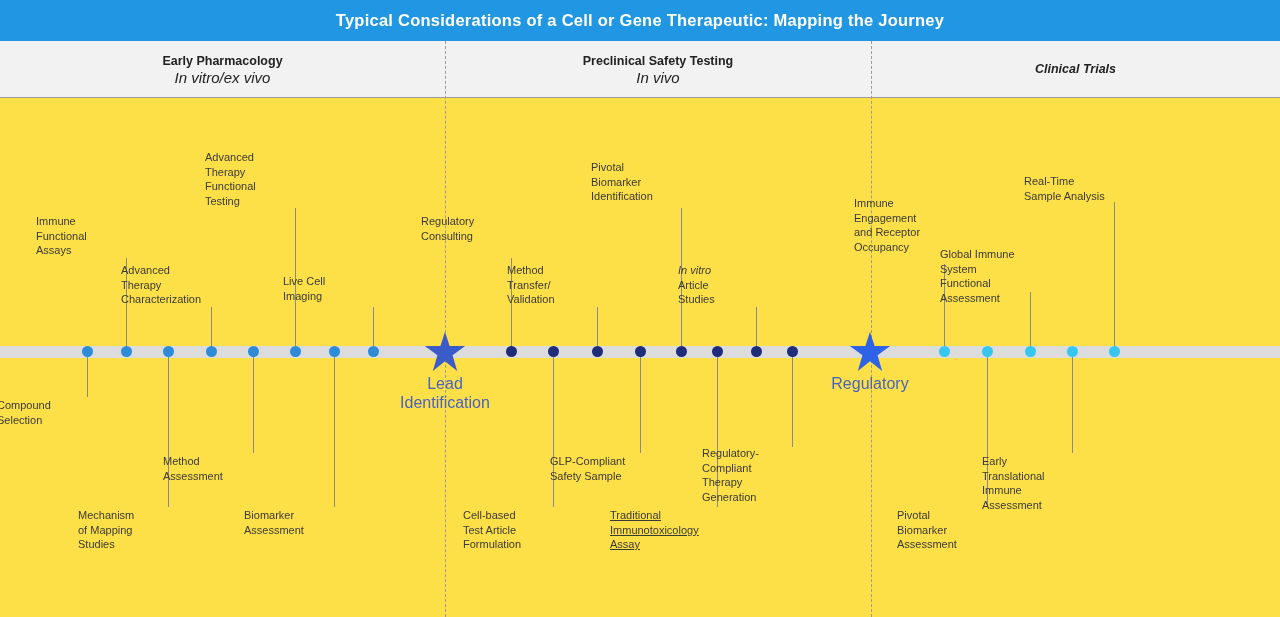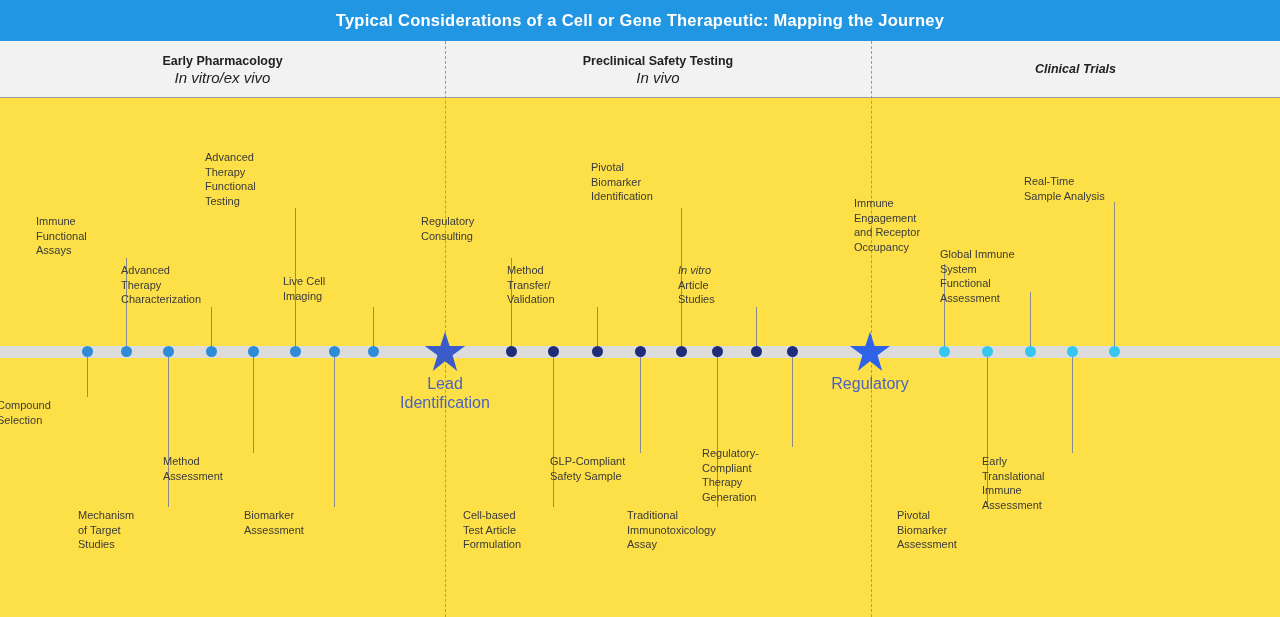--- a/index.html
+++ b/index.html
@@ -179,21 +179,21 @@
       <div class="leader" style="left: 126px; top: 258px; height: 88px;"></div>
       <div class="event-label above" style="left: 126px; top: 214px;">
         <div>Immune</div>
         <div>Functional</div>
         <div>Assays</div>
       </div>
       <div class="dot" style="left: 168px; background: rgb(46, 139, 216);"></div>
       <div class="leader" style="left: 168px; top: 357px; height: 150px;"></div>
       <div class="event-label below" style="left: 168px; top: 508px;">
         <div>Mechanism</div>
-        <div>of Target</div>
+        <div>of Mapping</div>
         <div>Studies</div>
       </div>
       <div class="dot" style="left: 211px; background: rgb(46, 139, 216);"></div>
       <div class="leader" style="left: 211px; top: 307px; height: 39px;"></div>
       <div class="event-label above" style="left: 211px; top: 263px;">
         <div>Advanced</div>
         <div>Therapy</div>
         <div>Characterization</div>
       </div>
       <div class="dot" style="left: 253px; background: rgb(46, 139, 216);"></div>
@@ -250,21 +250,21 @@
       </div>
       <div class="dot" style="left: 681px; background: rgb(31, 44, 122);"></div>
       <div class="leader" style="left: 681px; top: 208px; height: 138px;"></div>
       <div class="event-label above" style="left: 681px; top: 160px;">
         <div>Pivotal</div>
         <div>Biomarker</div>
         <div>Identification</div>
       </div>
       <div class="dot" style="left: 717px; background: rgb(31, 44, 122);"></div>
       <div class="leader" style="left: 717px; top: 357px; height: 150px;"></div>
-      <div class="event-label below" style="left: 717px; top: 508px;">
+      <div class="event-label below" style="left: 700px; top: 508px; text-decoration: underline;">
         <div>Traditional</div>
         <div>Immunotoxicology</div>
         <div>Assay</div>
       </div>
       <div class="dot" style="left: 756px; background: rgb(31, 44, 122);"></div>
       <div class="leader" style="left: 756px; top: 307px; height: 39px;"></div>
       <div class="event-label above" style="left: 768px; top: 263px;">
         <div class="it">In vitro</div>
         <div>Article</div>
         <div>Studies</div>

